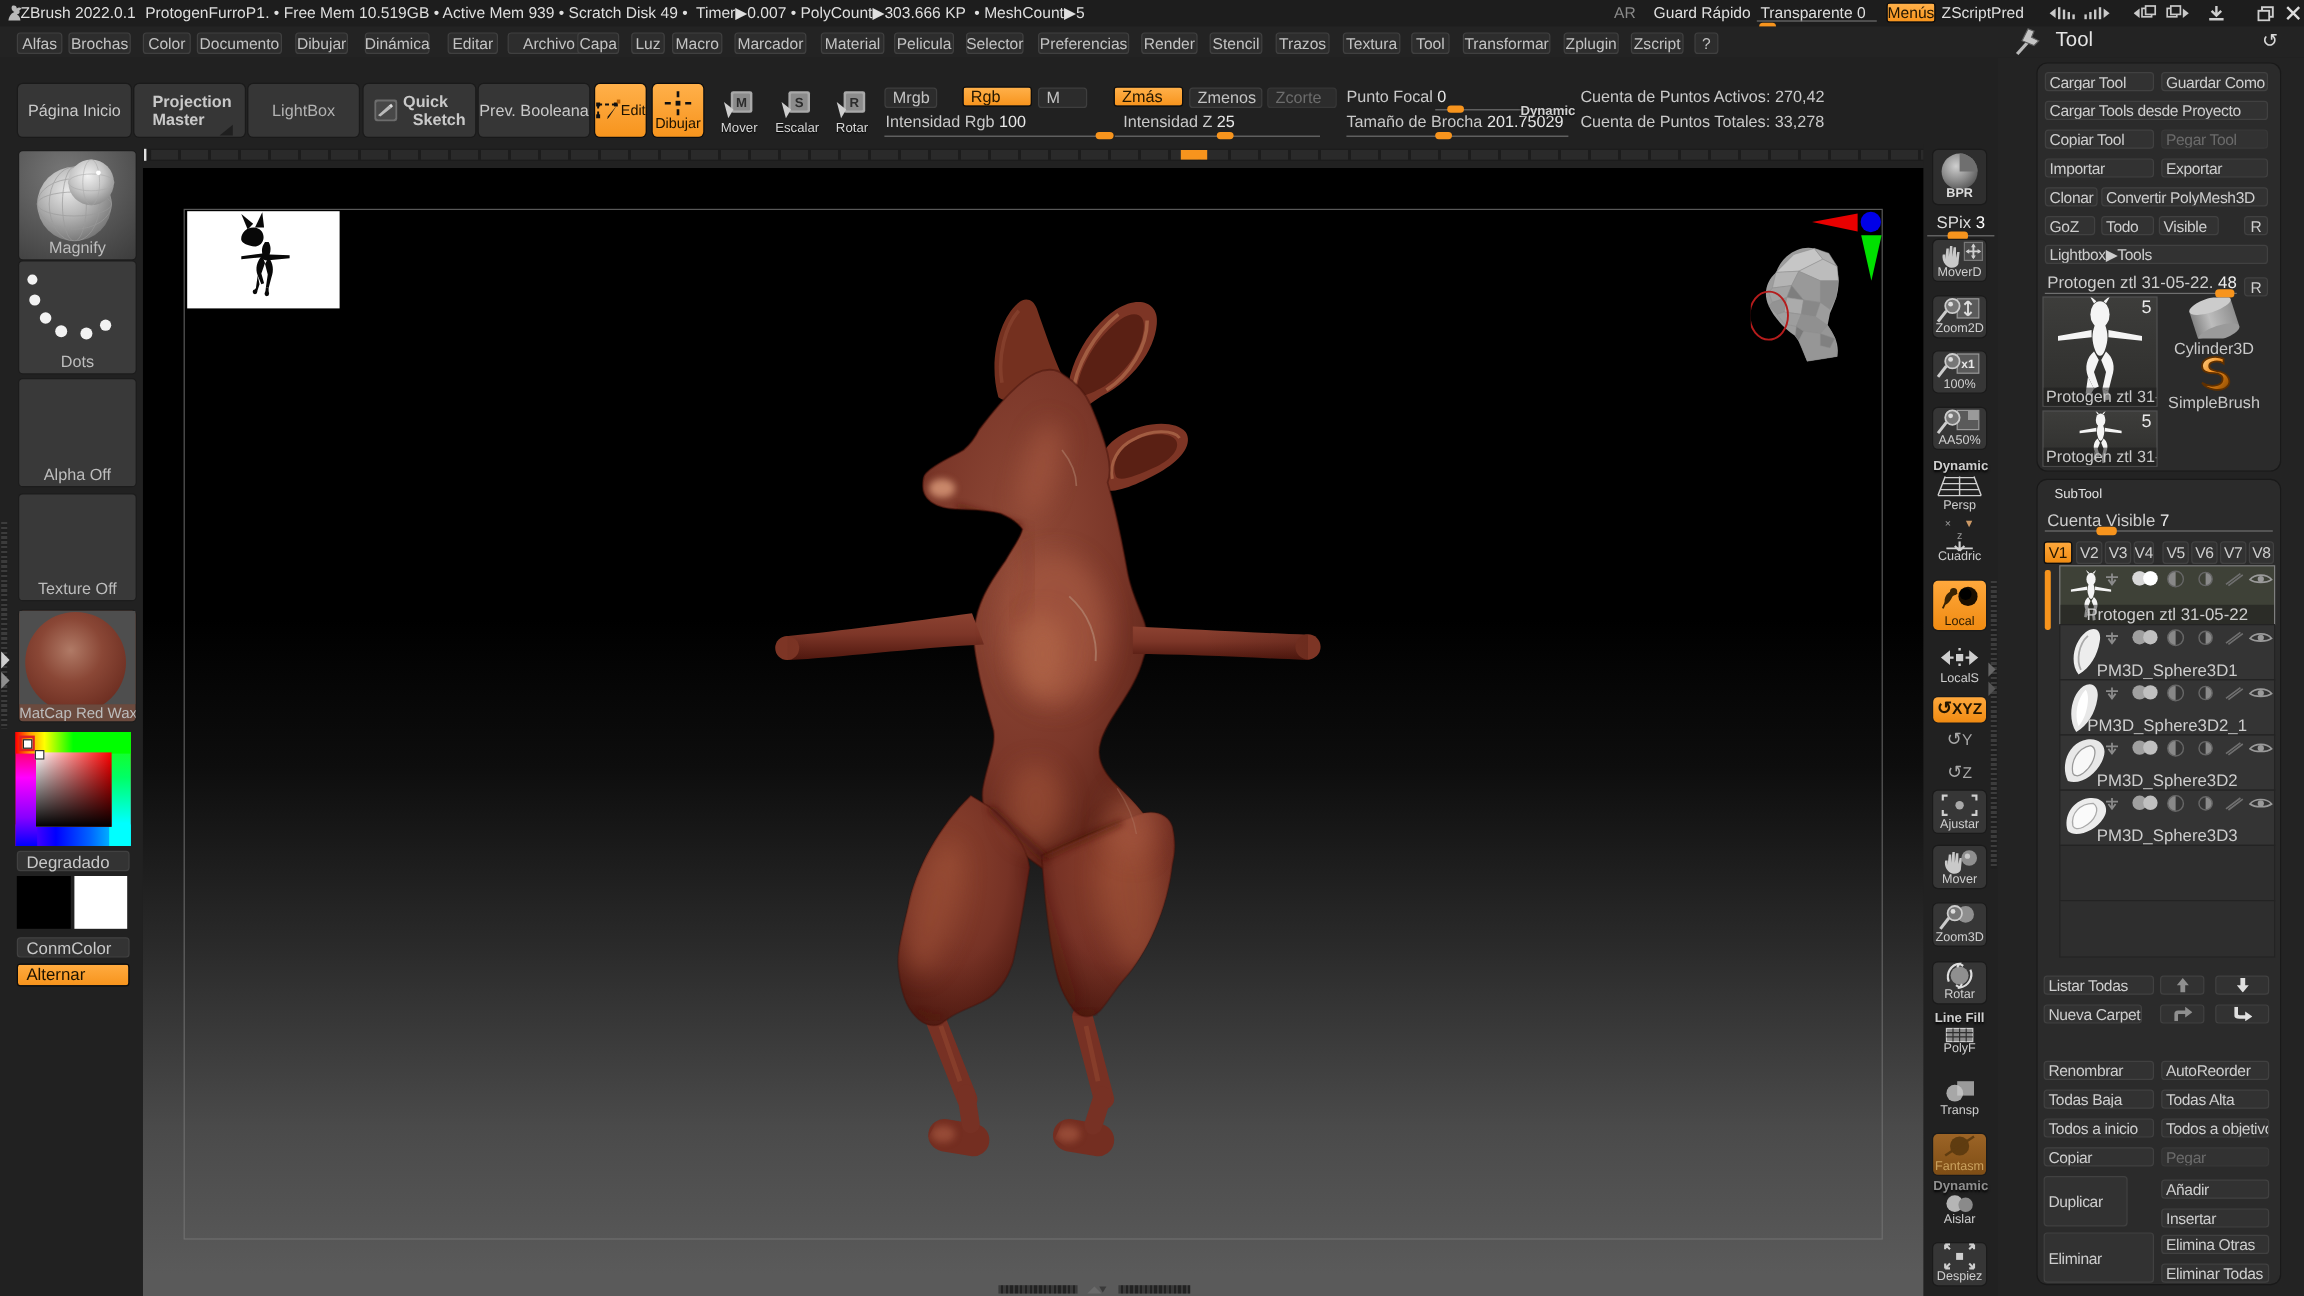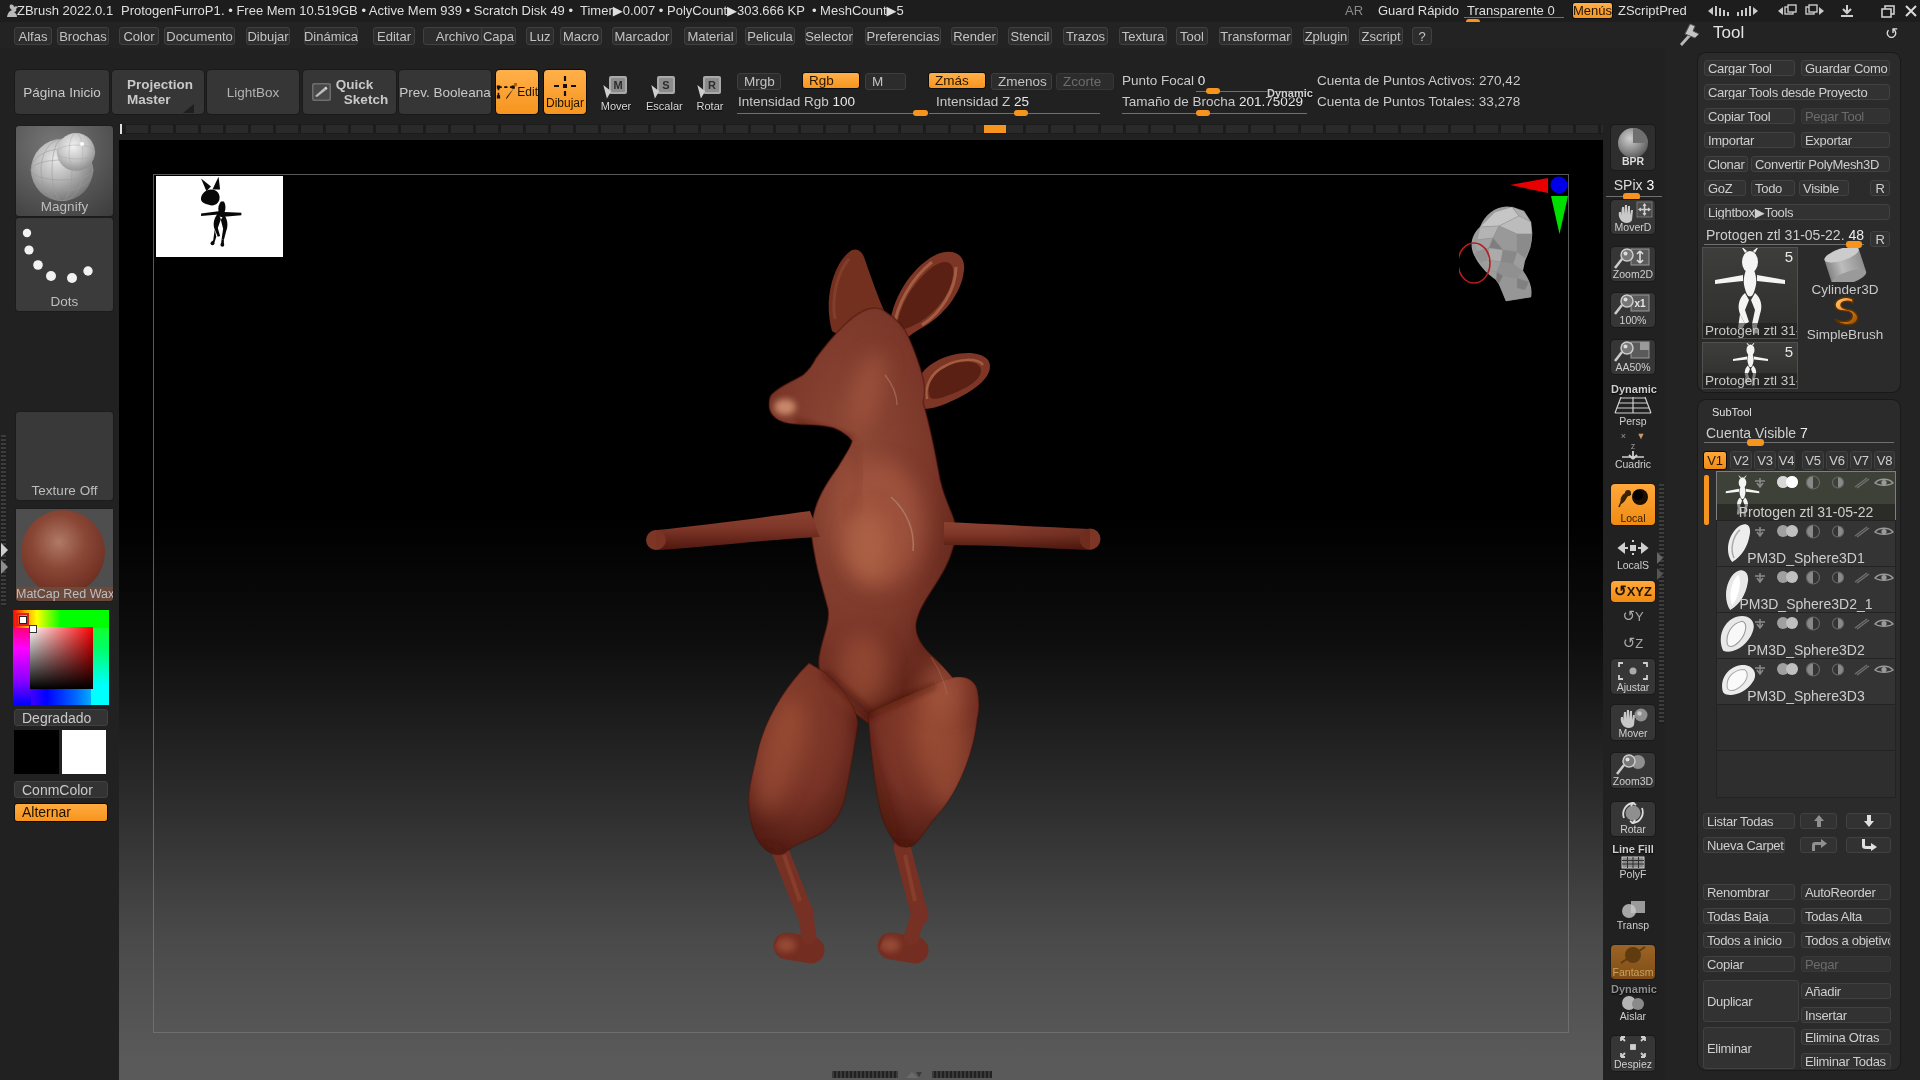--- a/index.html
+++ b/index.html
@@ -479,20 +479,23 @@
             <circle cx="13" cy="32" r="4.6"></circle>
             <circle cx="22" cy="47" r="4.8"></circle>
             <circle cx="35" cy="58" r="5"></circle>
             <circle cx="56" cy="60" r="5"></circle>
             <circle cx="72" cy="53" r="4.7"></circle>
           </g>
       </svg>
       <div class="cap">Dots</div>
     </div>
 
+    <div class="tile" style="top:196px;height:89px;background:#393939">
+      <div class="cap">Alpha Off</div>
+    </div>
 
     <div class="tile" style="top:292px;height:88px;background:#393939">
       <div class="cap">Texture Off</div>
     </div>
 
     <div class="tile" style="top:389px;height:92px;background:#6b4a3e;overflow:visible">
       <svg width="97" height="78" viewBox="0 0 97 78">
         <defs>
             <radialGradient id="rsph" cx="45%" cy="38%" r="70%">
               <stop offset="0%" stop-color="#b07a66"></stop>
@@ -963,21 +966,21 @@
           </svg>
         </div>
       <div class="rbtn" style="left:5px;top:484px;width:92px">Renombrar</div>
       <div class="rbtn" style="left:103px;top:484px;width:90px">AutoReorder</div>
       <div class="rbtn" style="left:5px;top:508px;width:92px">Todas Baja</div>
       <div class="rbtn" style="left:103px;top:508px;width:90px">Todas Alta</div>
       <div class="rbtn" style="left:5px;top:532px;width:92px">Todos a inicio</div>
       <div class="rbtn" style="left:103px;top:532px;width:90px">Todos a objetivo</div>
       <div class="rbtn" style="left:5px;top:556px;width:92px">Copiar</div>
       <div class="rbtn dis" style="left:103px;top:556px;width:90px">Pegar</div>
-      <div class="rbtn" style="left:5px;top:580px;width:96px;height:42px">Duplicar</div>
+      <div class="rbtn" style="left:5px;top:580px;width:70px;height:42px">Duplicar</div>
       <div class="rbtn" style="left:103px;top:583px;width:90px">Añadir</div>
       <div class="rbtn" style="left:103px;top:607px;width:90px">Insertar</div>
       <div class="rbtn" style="left:5px;top:627px;width:92px;height:42px">Eliminar</div>
       <div class="rbtn" style="left:103px;top:629px;width:90px">Elimina Otras</div>
       <div class="rbtn" style="left:103px;top:653px;width:90px">Eliminar Todas</div>
     </div>
   </div>
 
 </div>
 

